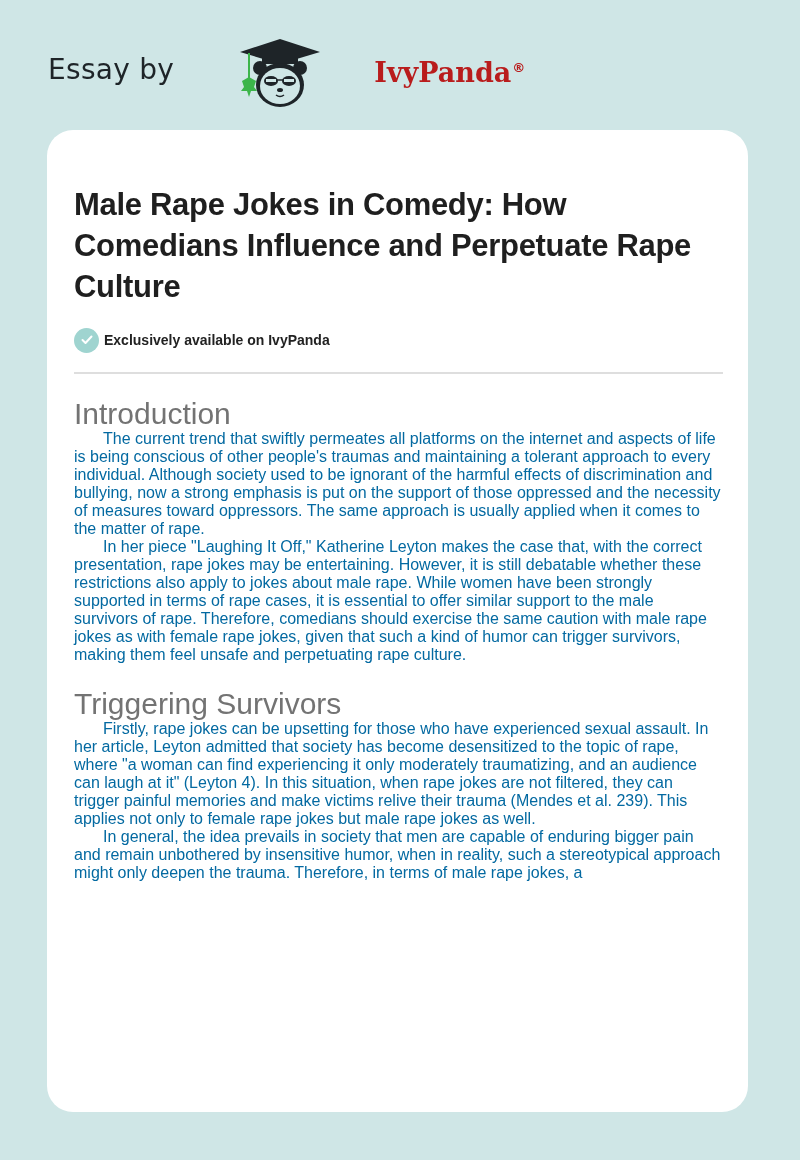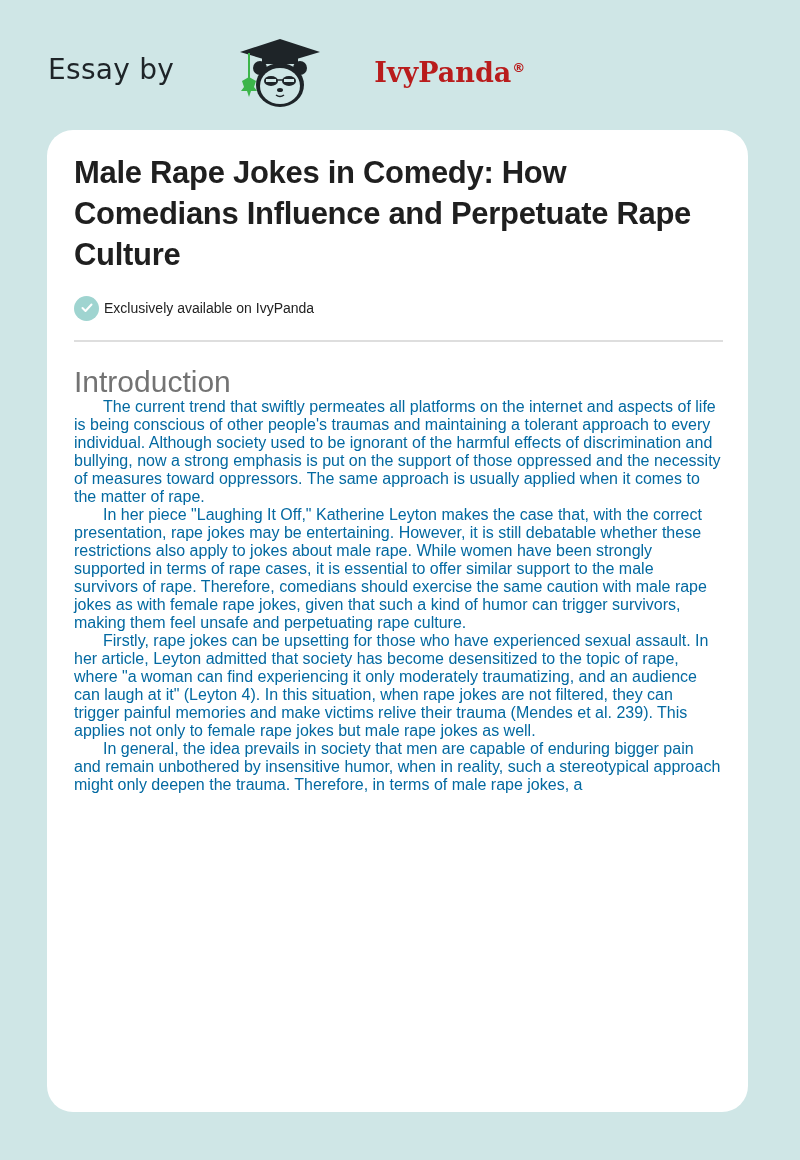--- a/index.html
+++ b/index.html
@@ -53,20 +53,21 @@
     top: 130px;
     left: 47px;
     width: 701px;
     height: 982px;
     background: #ffffff;
     border-radius: 26px;
     overflow: hidden;
   }
   .card-inner {
     padding: 22px 27px 0 27px;
+    margin-top: 32px;
   }
   .title {
     font-family: "Liberation Sans", sans-serif;
     font-weight: bold;
     font-size: 31px;
     line-height: 41px;
     color: #1f1f1f;
     margin: 0;
     letter-spacing: -0.3px;
   }
@@ -81,21 +82,21 @@
     height: 25px;
     border-radius: 50%;
     background: #9fd4d0;
     display: flex;
     align-items: center;
     justify-content: center;
     margin-right: 5px;
   }
   .exclusive-text {
     font-size: 14px;
-    font-weight: normal;
+    font-weight: bold;
     color: #222;
   }
   .divider {
     height: 2px;
     background: #dedede;
     margin-top: 19px;
     width: 649px;
   }
   h2.section {
     font-family: "Liberation Sans", sans-serif;
@@ -165,16 +166,17 @@
       </span>
       <span class="exclusive-text">Exclusively available on IvyPanda</span>
     </div>
 
     <div class="divider"></div>
 
     <h2 class="section intro-h">Introduction</h2>
     <p class="para p1">The current trend that swiftly permeates all platforms on the internet and aspects of life is being conscious of other people's traumas and maintaining a tolerant approach to every individual. Although society used to be ignorant of the harmful effects of discrimination and bullying, now a strong emphasis is put on the support of those oppressed and the necessity of measures toward oppressors. The same approach is usually applied when it comes to the matter of rape.</p>
     <p class="para p2">In her piece "Laughing It Off," Katherine Leyton makes the case that, with the correct presentation, rape jokes may be entertaining. However, it is still debatable whether these restrictions also apply to jokes about male rape. While women have been strongly supported in terms of rape cases, it is essential to offer similar support to the male survivors of rape. Therefore, comedians should exercise the same caution with male rape jokes as with female rape jokes, given that such a kind of humor can trigger survivors, making them feel unsafe and perpetuating rape culture.</p>
 
+    <h2 class="section h-trig">Triggering Survivors</h2>
     <p class="para p3">Firstly, rape jokes can be upsetting for those who have experienced sexual assault. In her article, Leyton admitted that society has become desensitized to the topic of rape, where "a woman can find experiencing it only moderately traumatizing, and an audience can laugh at it" (Leyton 4). In this situation, when rape jokes are not filtered, they can trigger painful memories and make victims relive their trauma (Mendes et al. 239). This applies not only to female rape jokes but male rape jokes as well.</p>
     <p class="para p4">In general, the idea prevails in society that men are capable of enduring bigger pain and remain unbothered by insensitive humor, when in reality, such a stereotypical approach might only deepen the trauma. Therefore, in terms of male rape jokes, a</p>
   </div>
 </div>
 
 </body></html>

